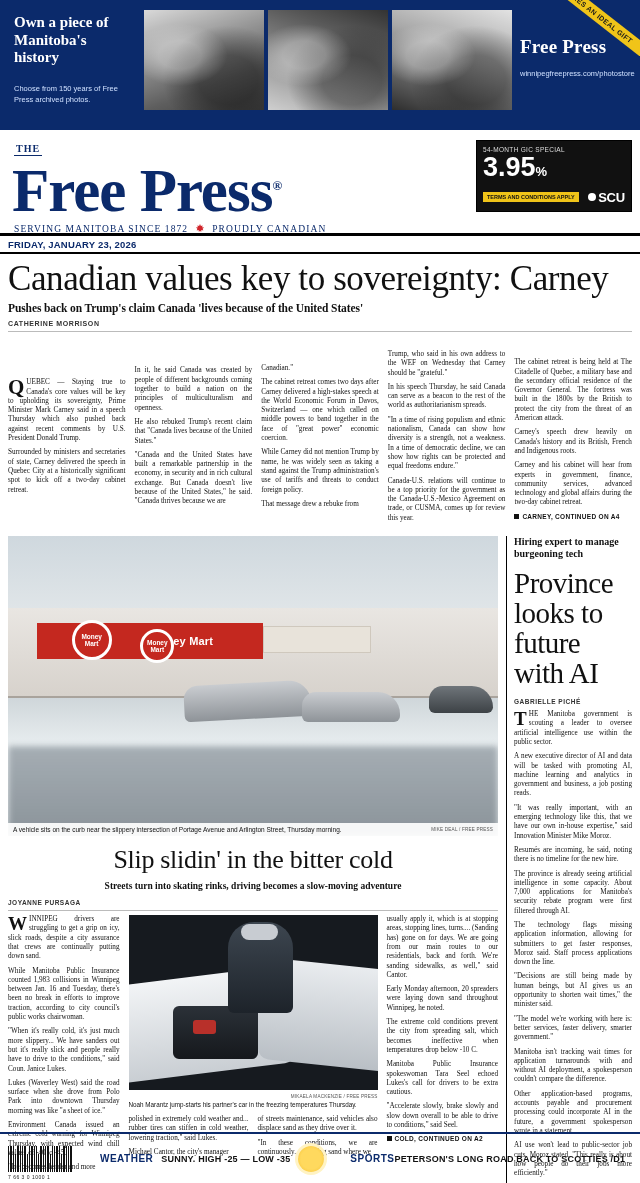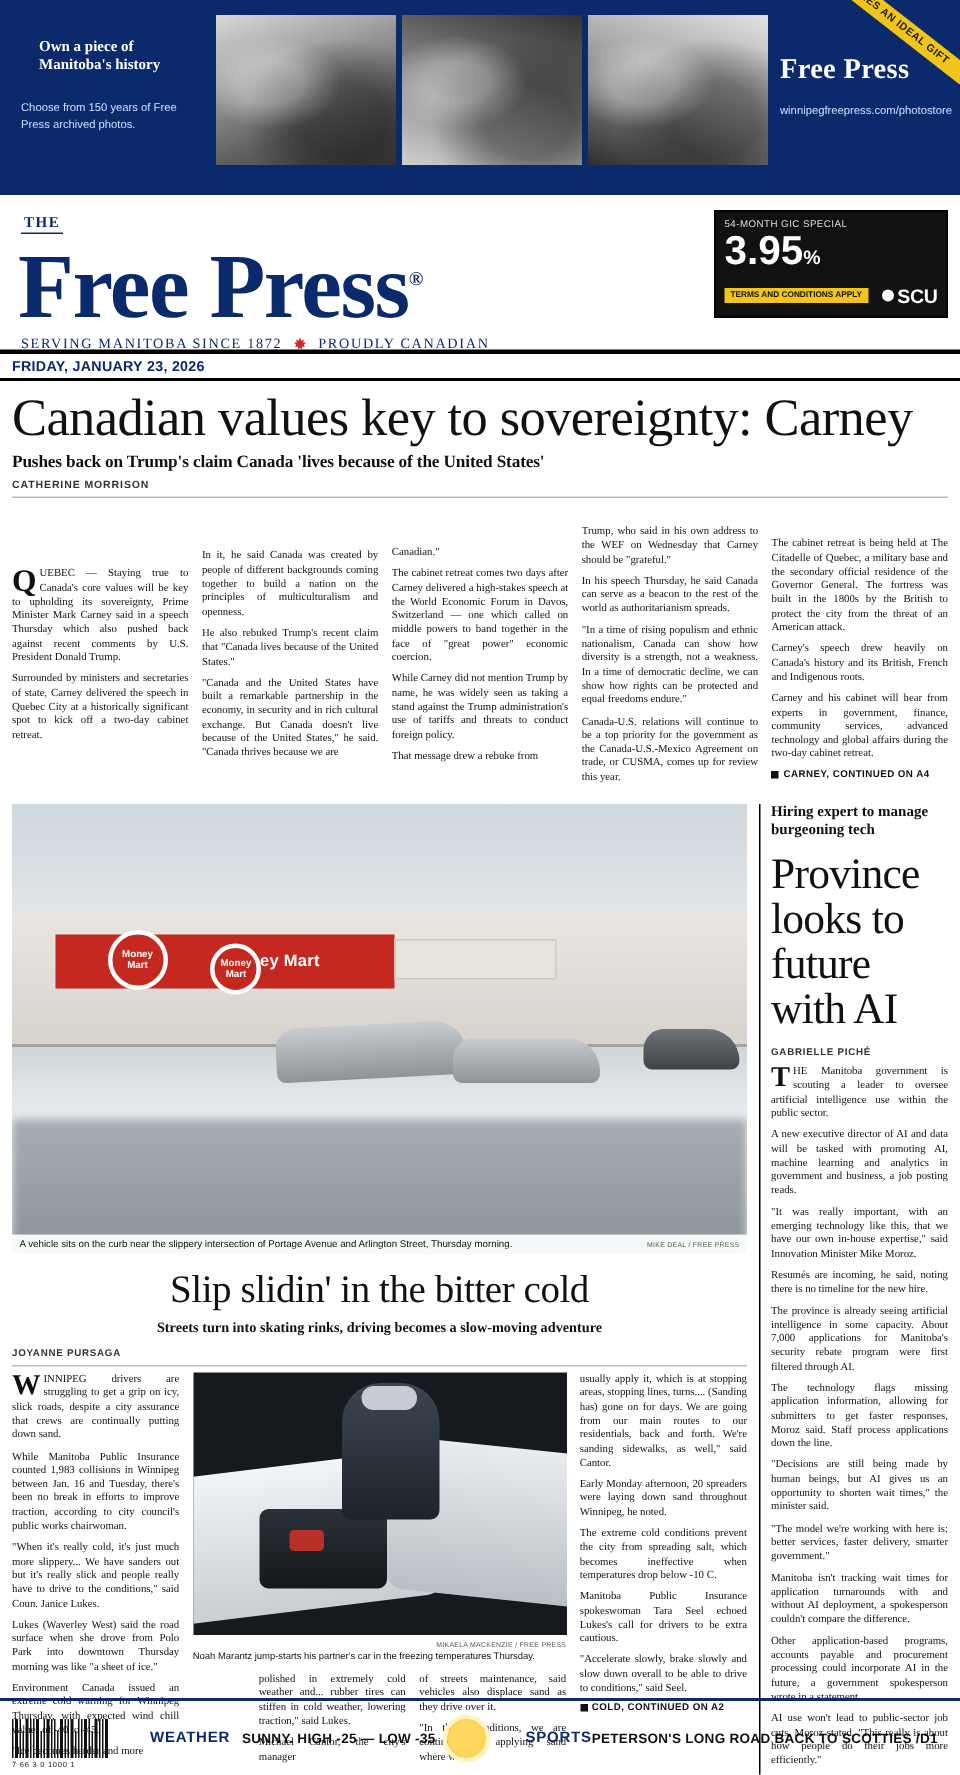--- a/index.html
+++ b/index.html
@@ -19,21 +19,21 @@
     position:relative;
     height:130px;
     background:#0b2a6b;
     color:#fff;
     display:flex;
     overflow:hidden;
     border-bottom:2px solid #0b2a6b;
   }
   .topad-left { width:150px; padding:14px 10px 10px 14px; }
   .topad-left h2 {
-    margin:12px; font-size:10px; line-height:1.18; font-weight:bold;
+    margin:0; font-size:15px; line-height:1.18; font-weight:bold;
     font-family:"Liberation Serif", serif;
   }
   .topad-left p {
     margin:16px 0 0 0; font-size:7.5px; line-height:1.5;
     font-family:"Liberation Sans", sans-serif; color:#cfe0ff;
   }
   .topad-photos { display:flex; gap:4px; padding:10px 0; flex:1; }
   .topad-photo {
     width:120px; height:100px;
     background:#8d8d8d;
@@ -439,21 +439,21 @@
             <div class="p2-hood2"></div>
             <div class="p2-engine"></div>
             <div class="p2-red"></div>
             <div class="p2-person"></div>
             <div class="p2-cap"></div>
           </div>
           <div class="photo2-caption">
             <div class="credit" style="text-align:right;">MIKAELA MACKENZIE / FREE PRESS</div>
             <div>Noah Marantz jump-starts his partner's car in the freezing temperatures Thursday.</div>
           </div>
-          <div style="display:flex; gap:9px; margin-top:6px;margin-left:44px;">
+          <div style="display:flex; gap:9px; margin-top:6px;">
             <div class="slip-col">
               <p>polished in extremely cold weather and... rubber tires can stiffen in cold weather, lowering traction," said Lukes.</p>
               <p>Michael Cantor, the city's manager</p>
             </div>
             <div class="slip-col">
               <p>of streets maintenance, said vehicles also displace sand as they drive over it.</p>
               <p>"In these conditions, we are continuously... applying sand where we</p>
             </div>
           </div>
         </div>

